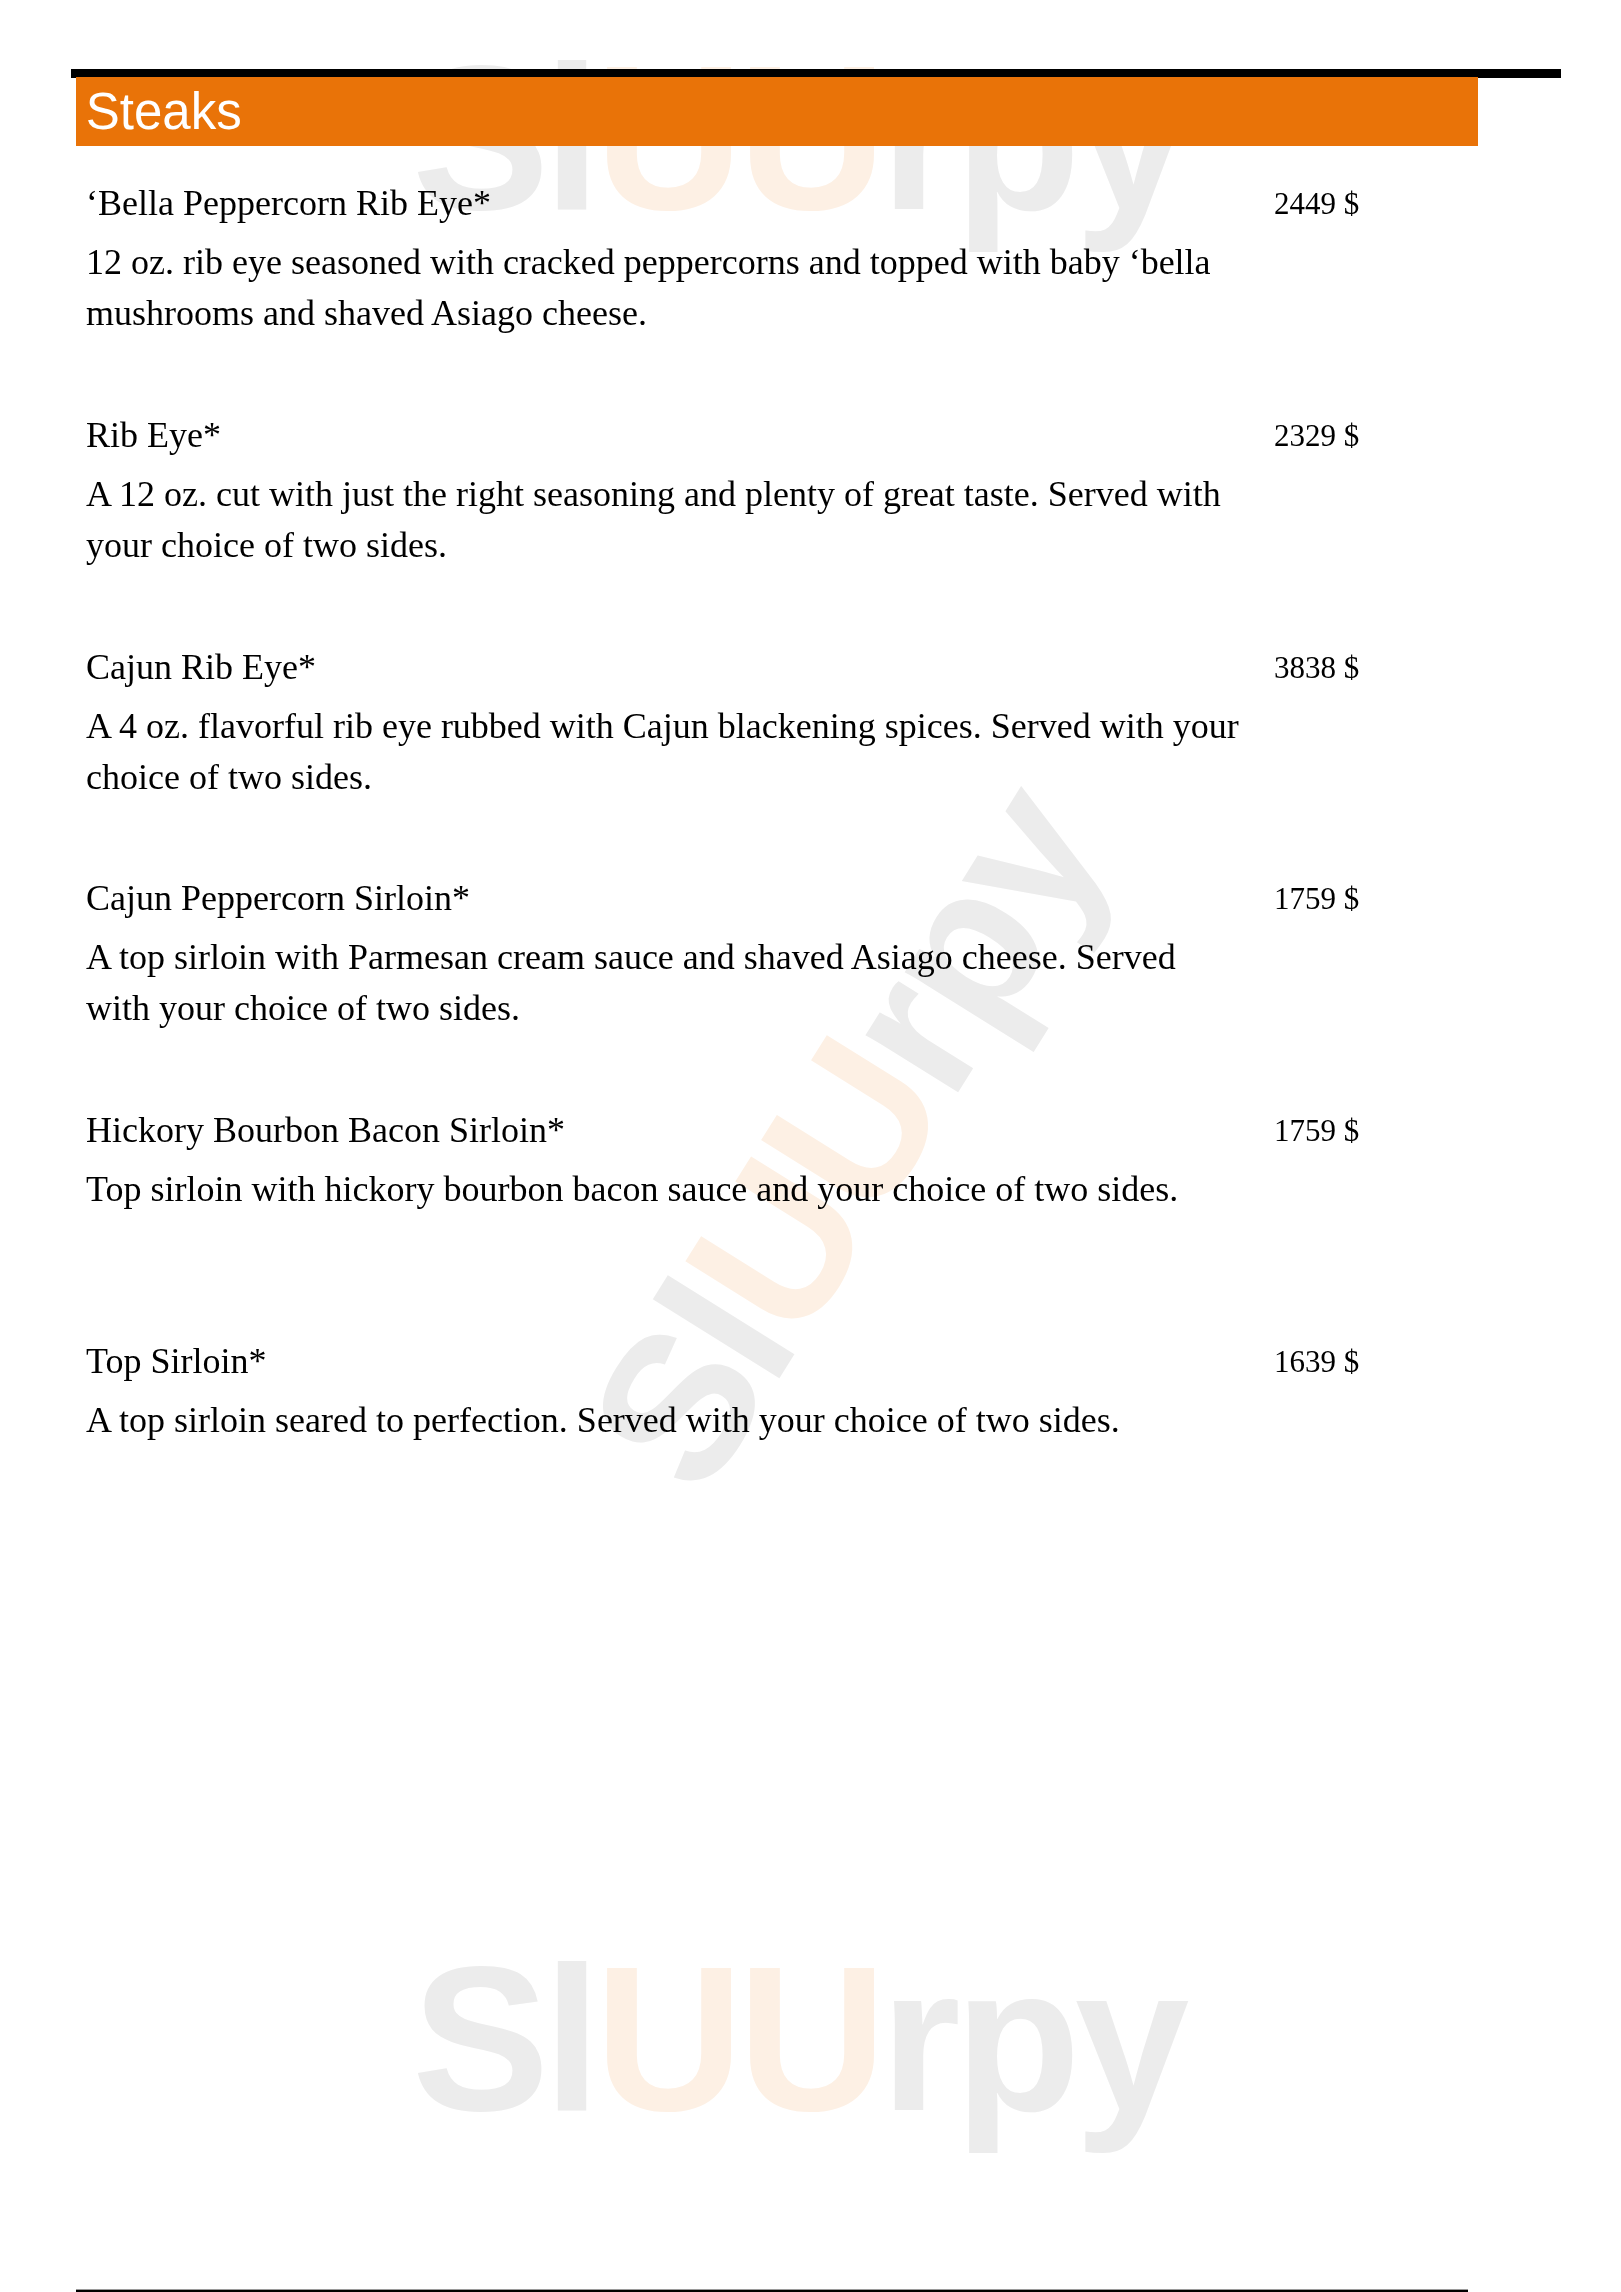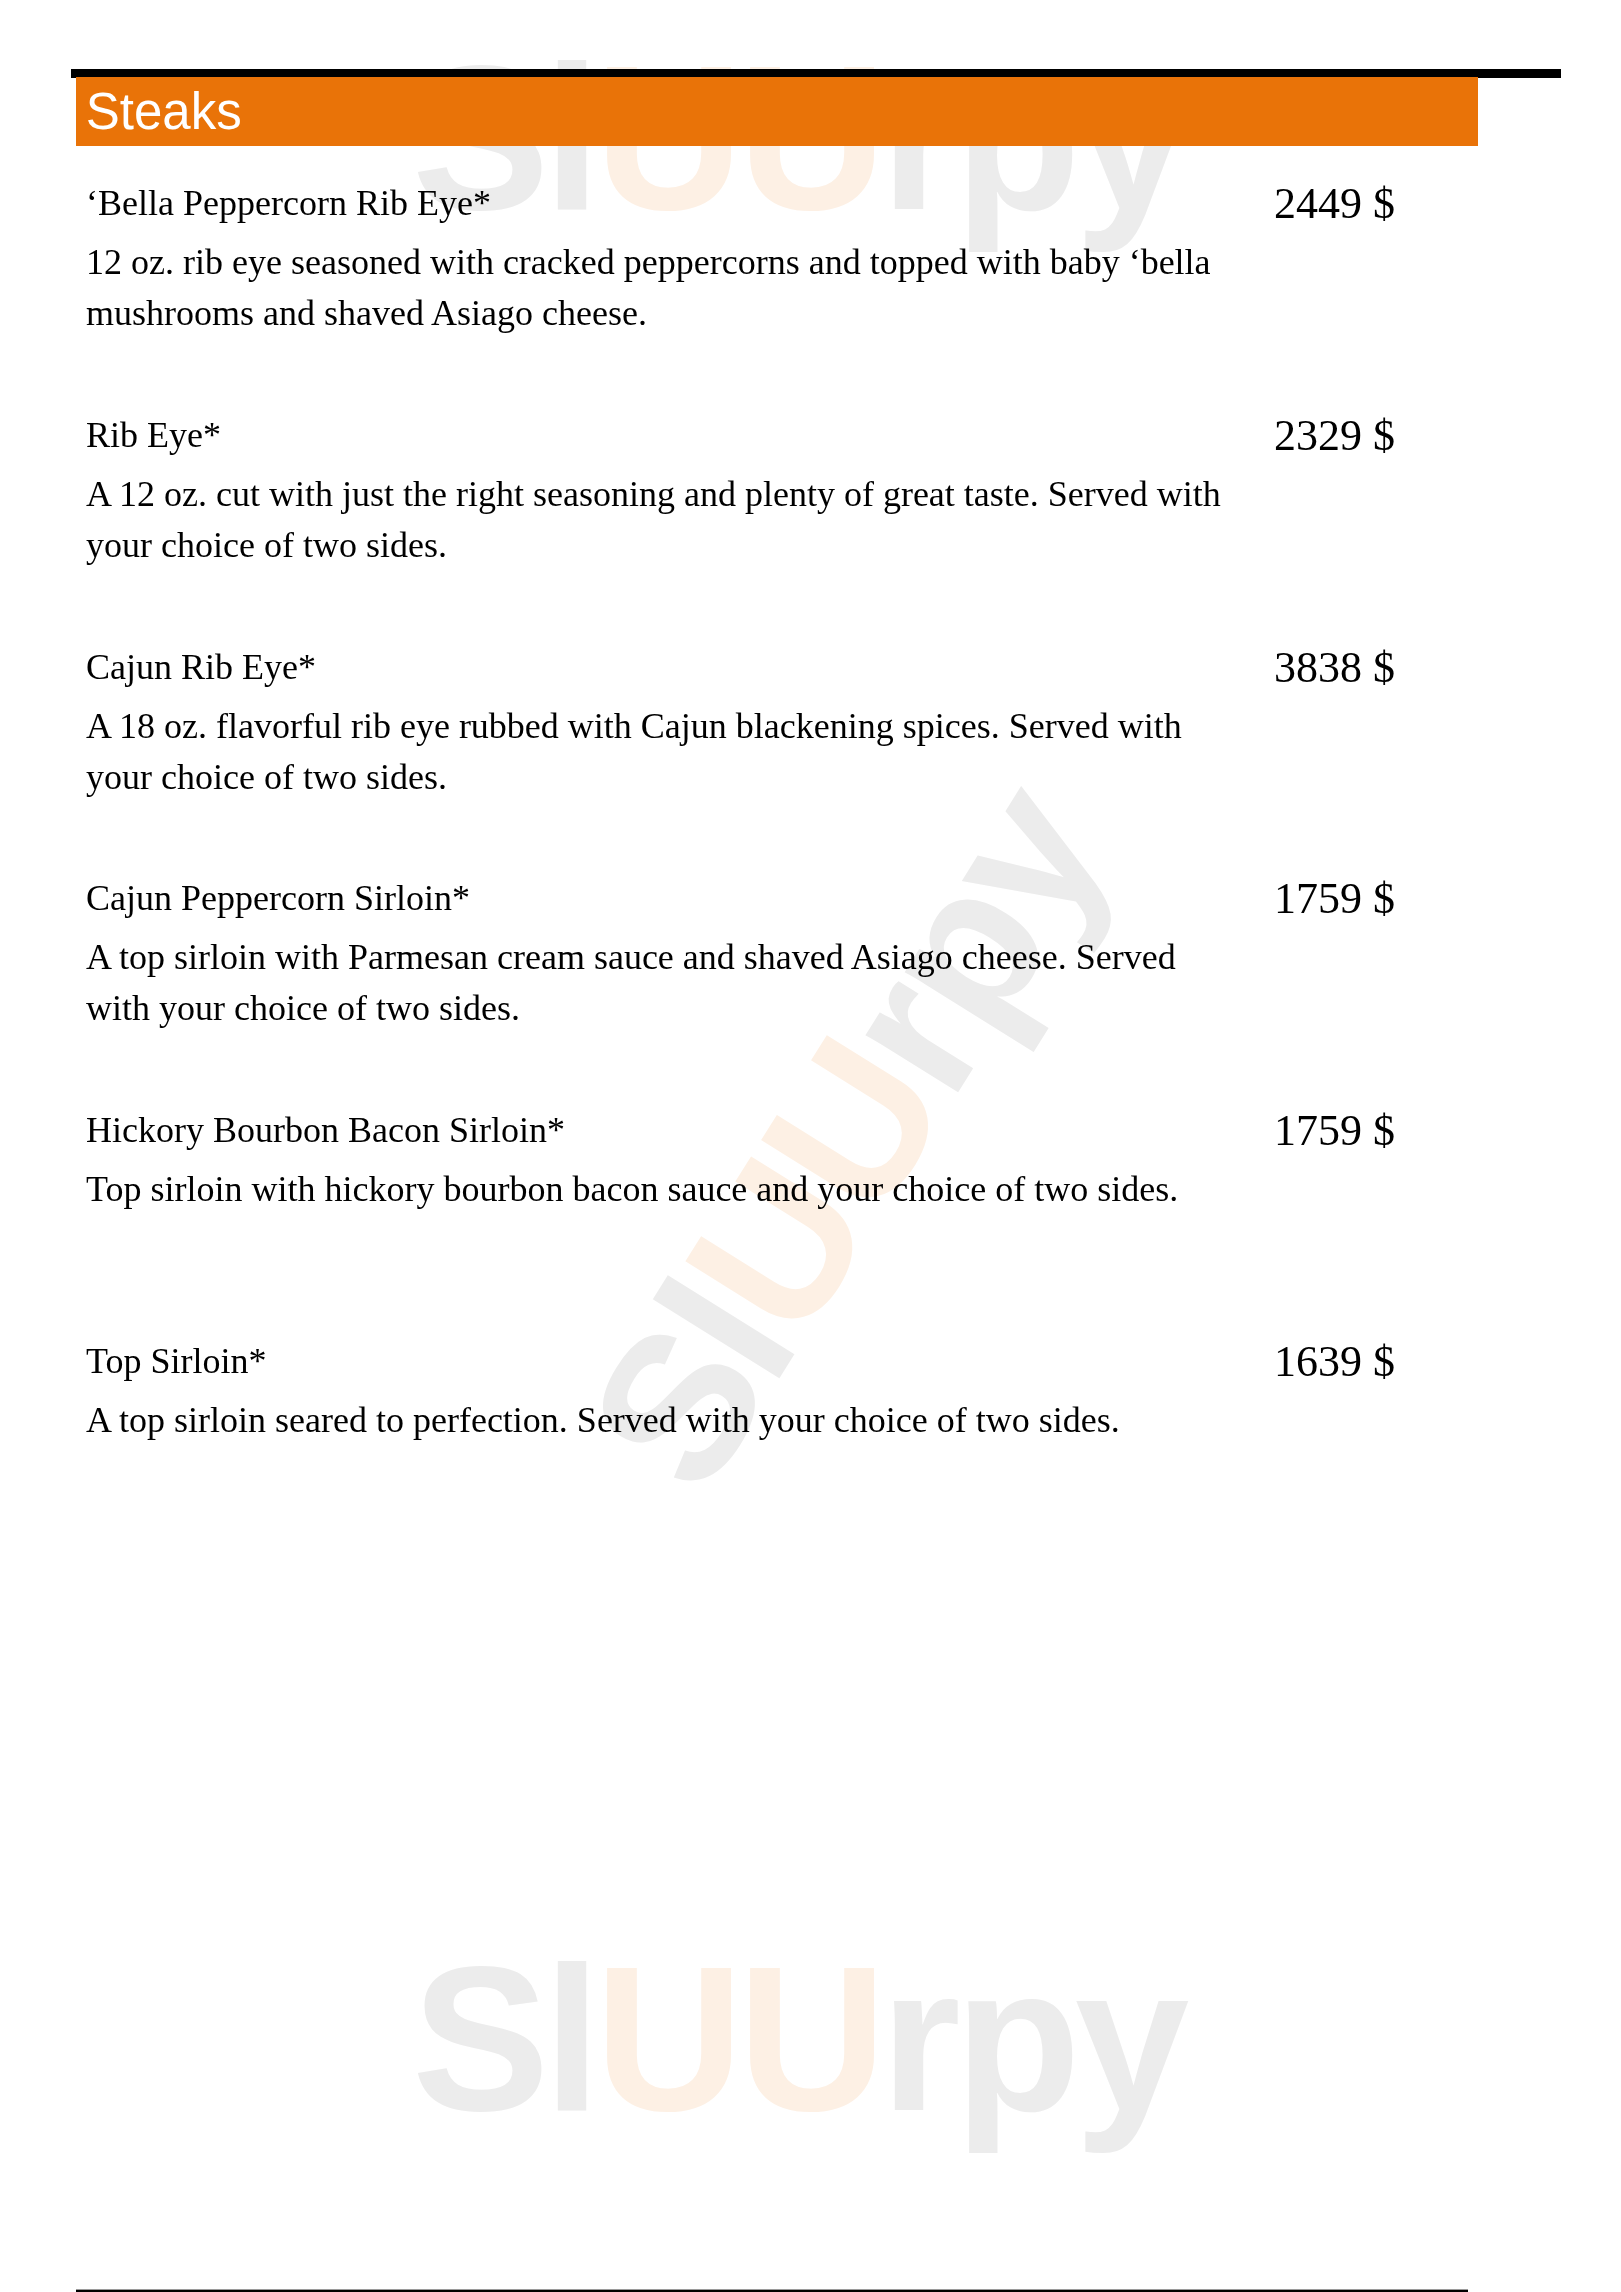--- a/index.html
+++ b/index.html
@@ -87,21 +87,21 @@
       left: 0;
       top: 0;
       font-size: 36px;
       line-height: 51px;
       white-space: nowrap;
     }
     .item-price {
       position: absolute;
       left: 1188px;
       top: 0;
-      font-size: 44px;
+      font-size: 31px;
       line-height: 51px;
       white-space: nowrap;
     }
     .item-desc {
       position: absolute;
       left: 0;
       top: 51px;
       width: 1157px;
       font-size: 36px;
       line-height: 51px;
@@ -145,21 +145,21 @@
 
   <div class="menu-item" style="top:410px;">
     <div class="item-name">Rib Eye*</div>
     <div class="item-price">2329 $</div>
     <div class="item-desc">A 12 oz. cut with just the right seasoning and plenty of great taste. Served with your choice of two sides.</div>
   </div>
 
   <div class="menu-item" style="top:642px;">
     <div class="item-name">Cajun Rib Eye*</div>
     <div class="item-price">3838 $</div>
-    <div class="item-desc">A 18 oz. flavorful rib eye rubbed with Cajun blackening spices. Served with your choice of two sides.</div>
+    <div class="item-desc">A 4 oz. flavorful rib eye rubbed with Cajun blackening spices. Served with your choice of two sides.</div>
   </div>
 
   <div class="menu-item" style="top:873px;">
     <div class="item-name">Cajun Peppercorn Sirloin*</div>
     <div class="item-price">1759 $</div>
     <div class="item-desc">A top sirloin with Parmesan cream sauce and shaved Asiago cheese. Served with your choice of two sides.</div>
   </div>
 
   <div class="menu-item" style="top:1105px;">
     <div class="item-name">Hickory Bourbon Bacon Sirloin*</div>

